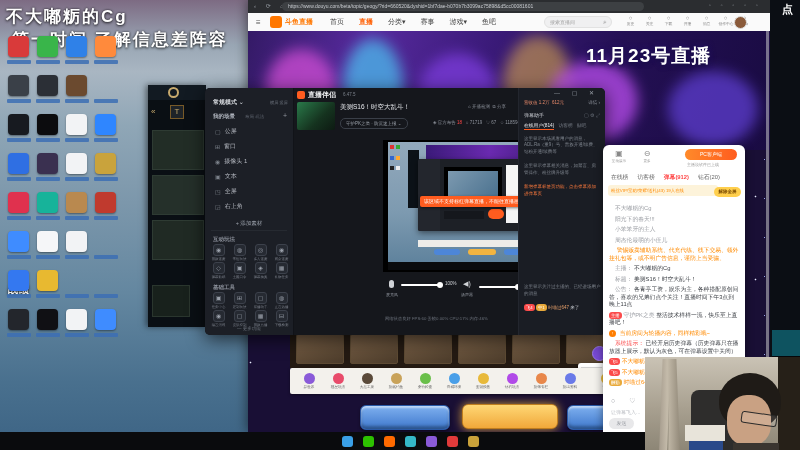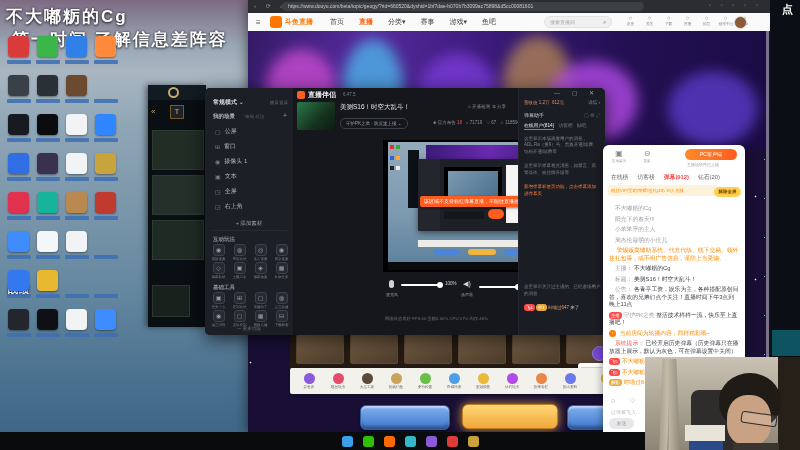--- a/index.html
+++ b/index.html
@@ -325,20 +325,21 @@
       <div class="abs" style="left:486px;top:3px;width:11px;height:11px;border-radius:50%;background:#8a5a3a;border:1px solid #ddd;"></div>
     </div>
 
     <div class="abs banner">
       <div class="blob" style="left:18px;top:18px;width:70px;height:80px;background:#c94bd0;"></div>
       <div class="blob" style="left:95px;top:8px;width:60px;height:95px;background:#4bb3e8;"></div>
       <div class="blob" style="left:170px;top:22px;width:80px;height:85px;background:#7a3bd8;"></div>
       <div class="blob" style="left:255px;top:5px;width:70px;height:100px;background:#e8b44b;opacity:.55;"></div>
       <div class="blob" style="left:300px;top:30px;width:90px;height:80px;background:#b44be8;"></div>
       <div class="blob" style="left:420px;top:40px;width:90px;height:75px;background:#5a3bc8;"></div>
+      <div class="abs banner-t" style="left:338px;top:12px;">11月23号直播</div>
     </div>
 
     <div class="abs stars" style="left:0;top:150px;width:522px;height:282px;background-color:#190f35;"></div>
 
     <div class="abs gamecards">
       <div class="gcard"></div>
       <div class="gcard"></div>
       <div class="gcard"></div>
       <div class="gcard"></div>
       <div class="gcard"></div>

